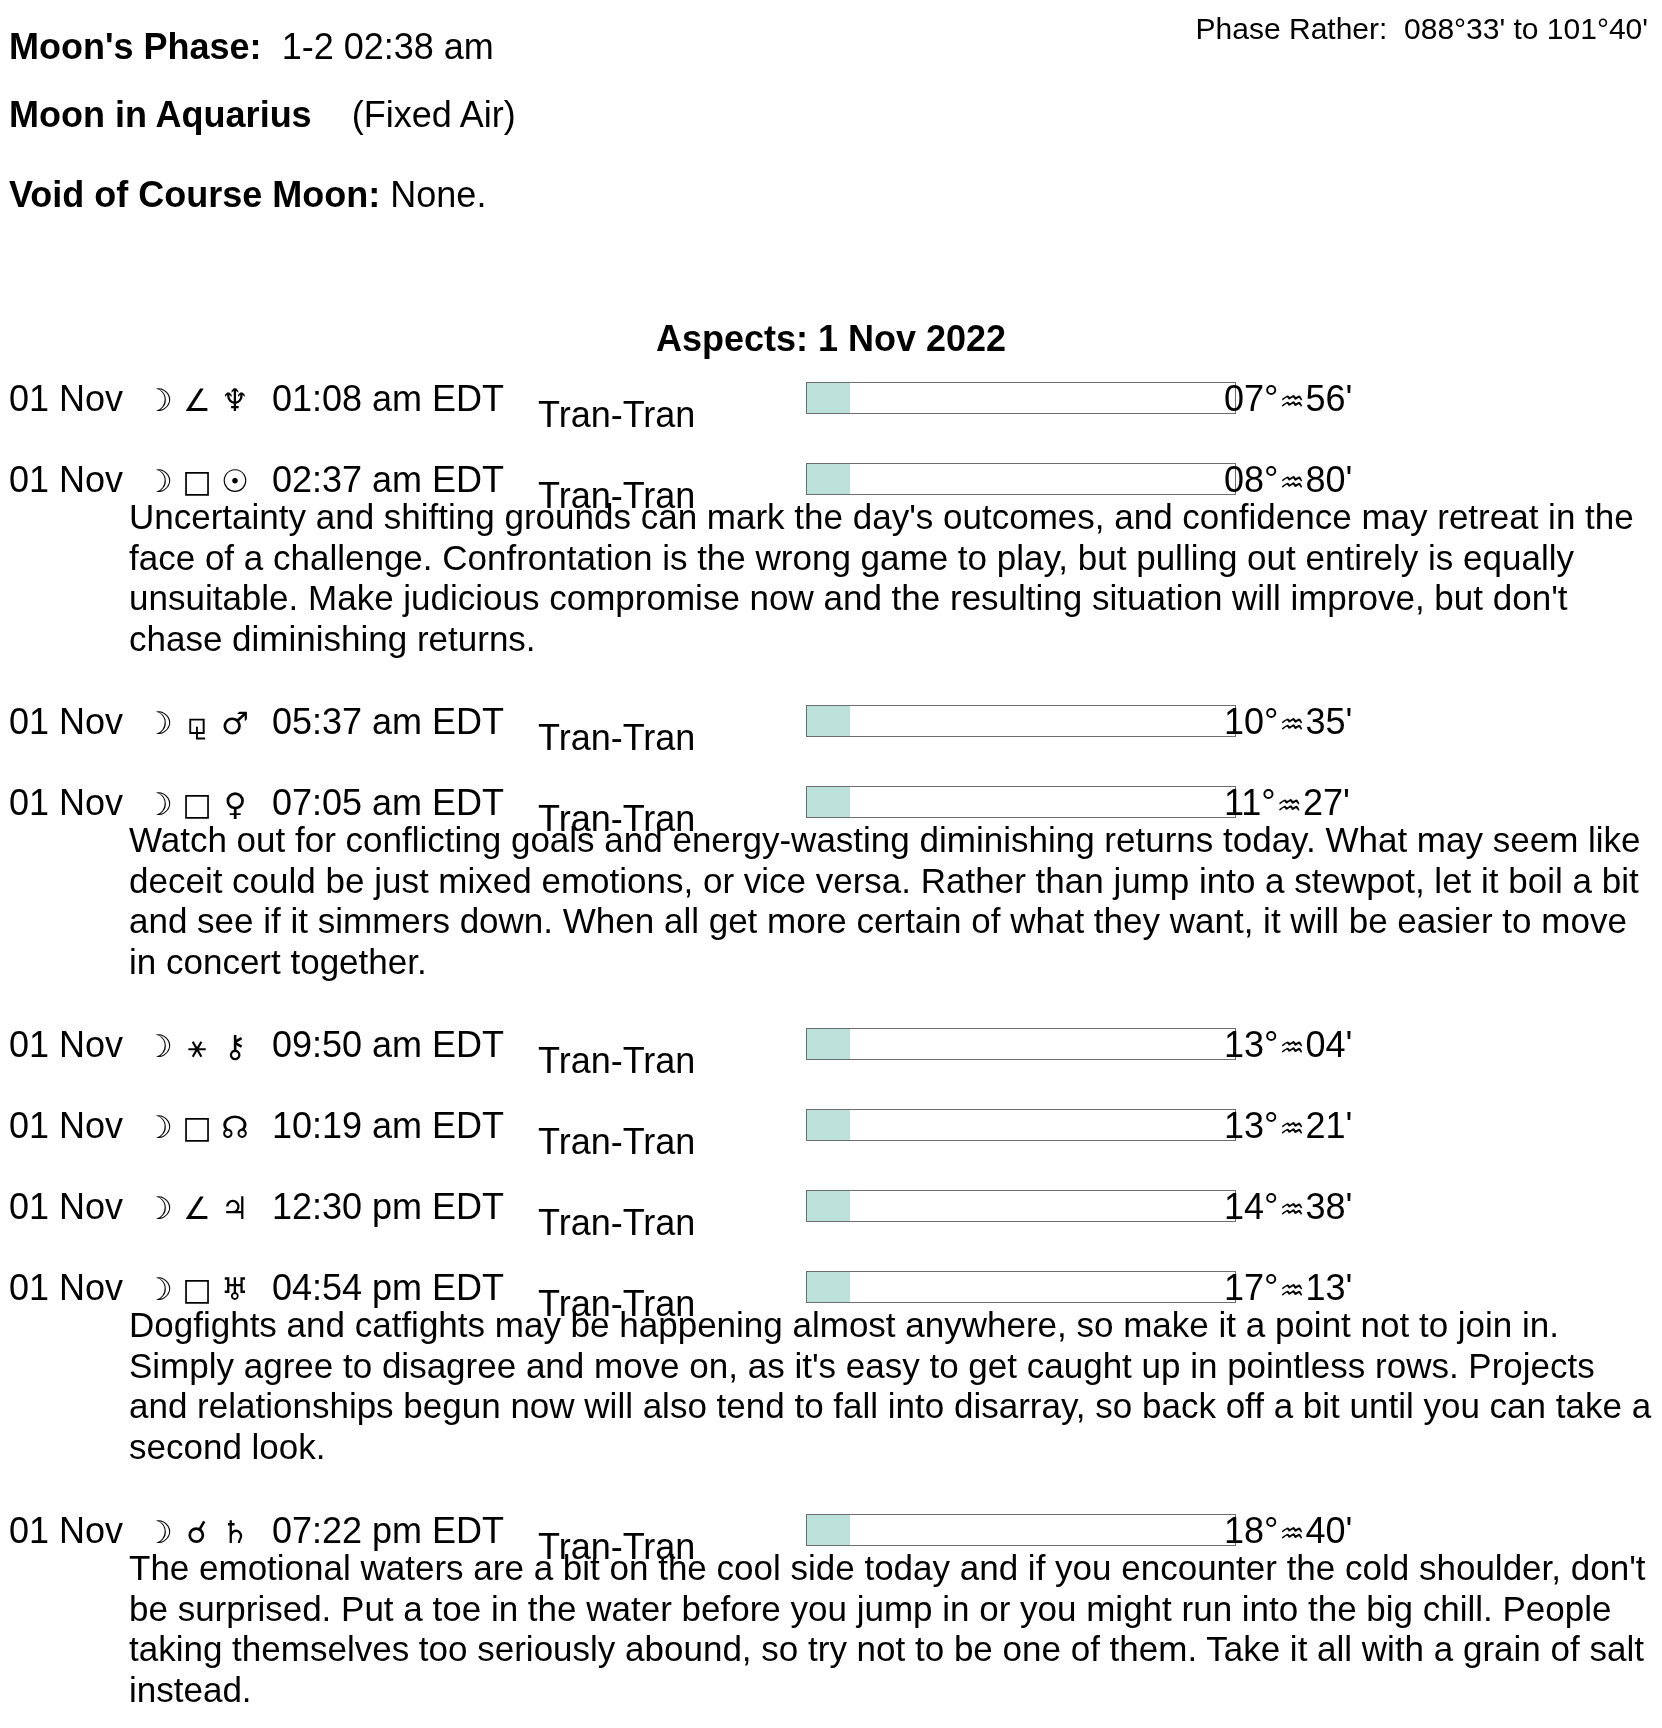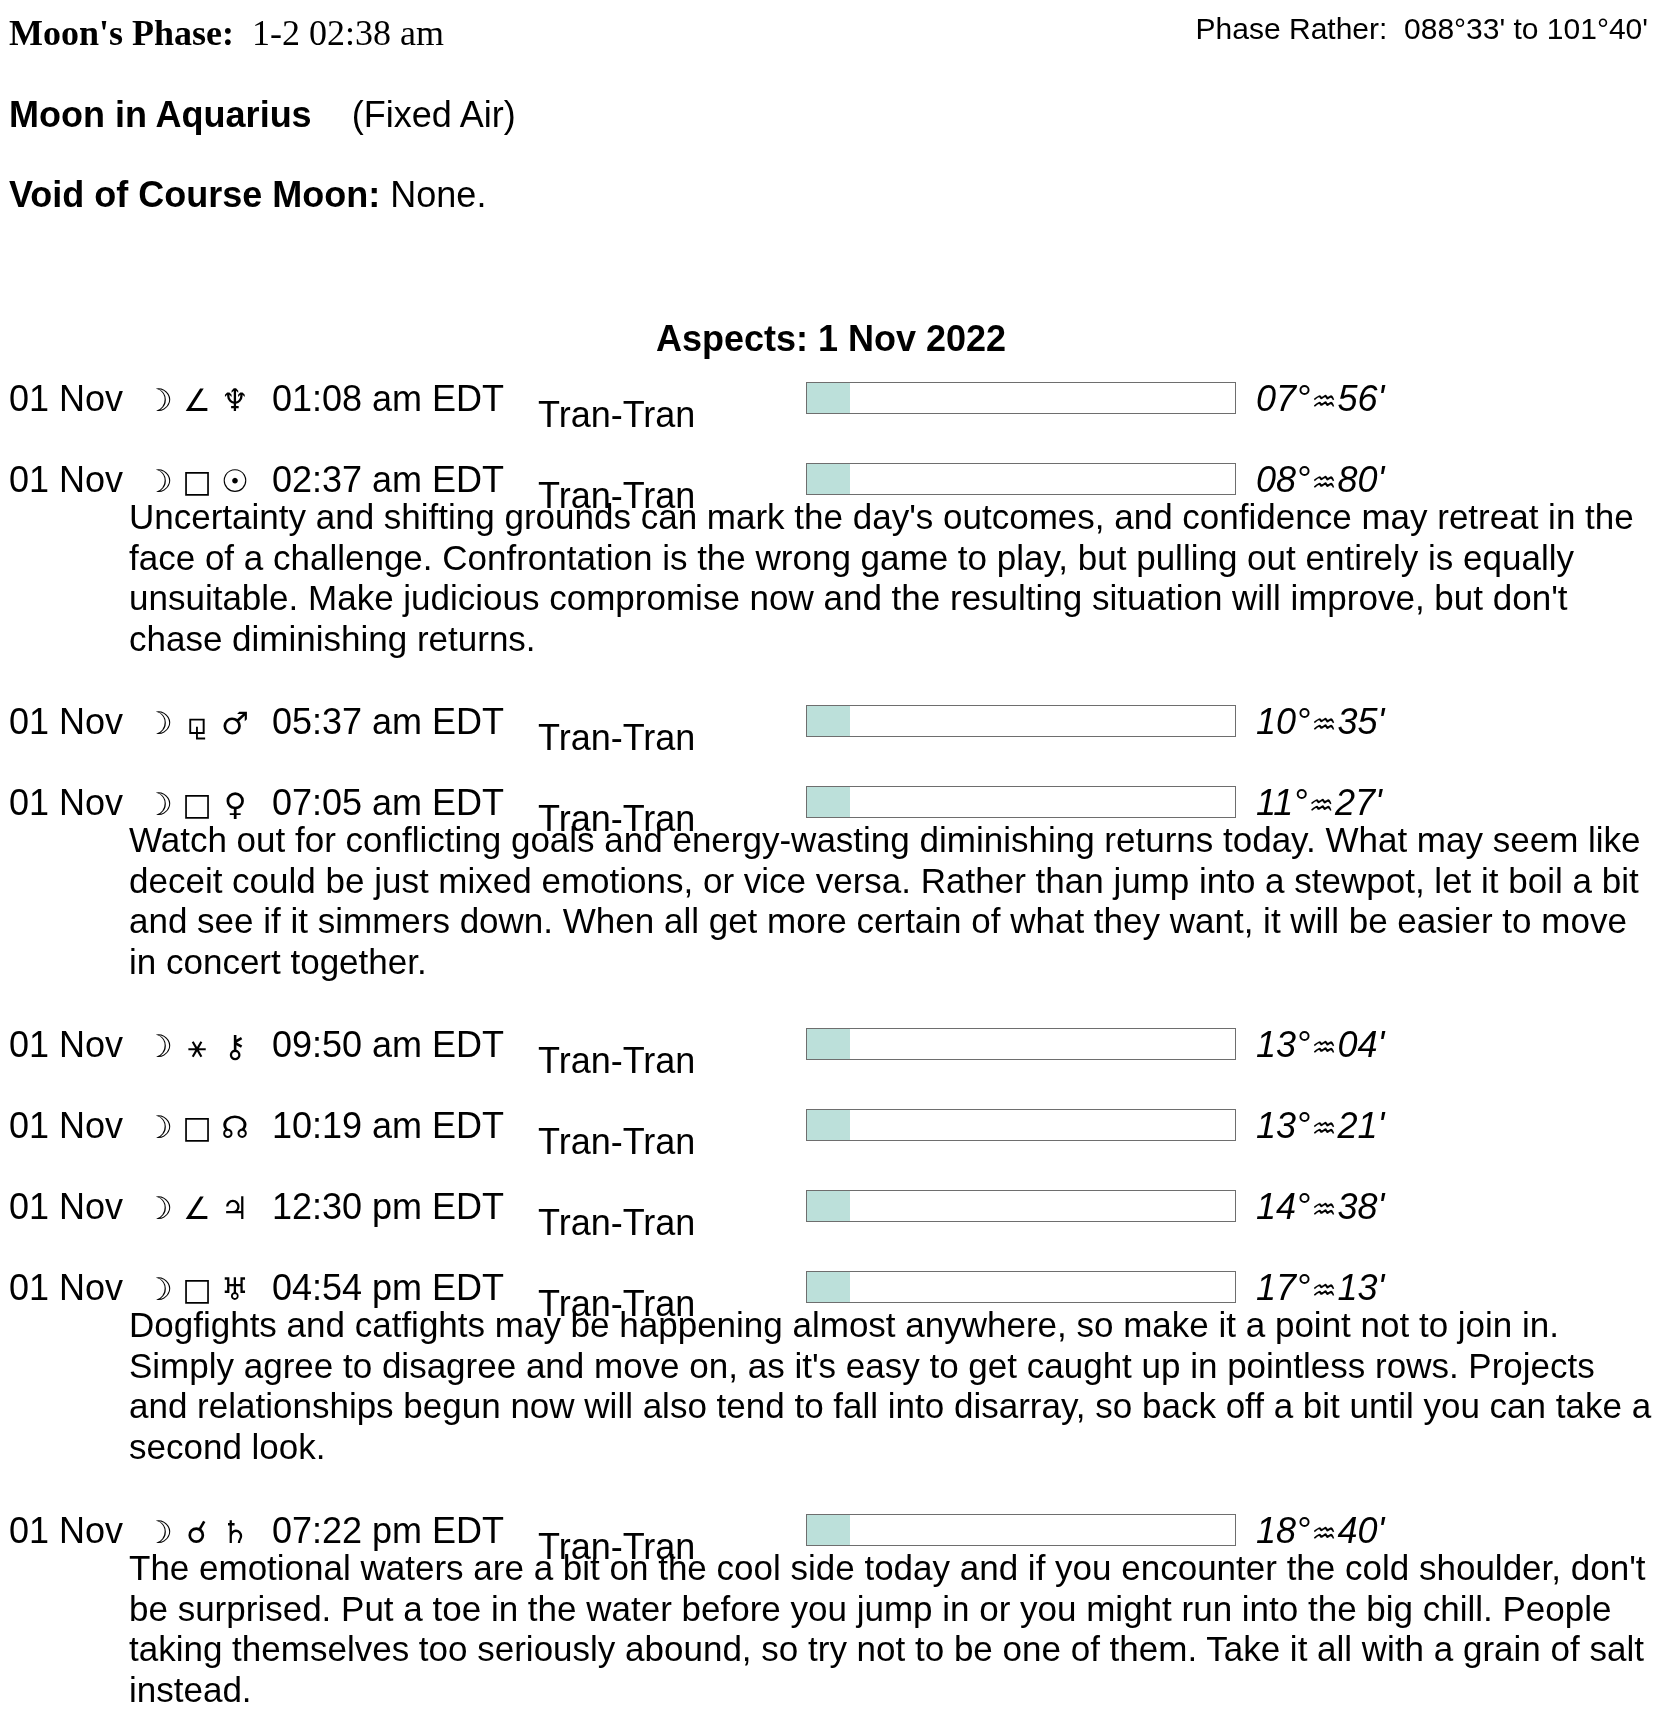--- a/index.html
+++ b/index.html
@@ -13,28 +13,28 @@
   #phase-angle { font-size: 30px; right: 14px; top: 12px; }
   #aspects-title { font-size: 36px; font-weight: bold; left: 0; width: 1662px; text-align: center; top: 318px; }
   .row { position: absolute; left: 0; width: 1662px; height: 60px; font-size: 36px; }
   .row .date { position: absolute; left: 9px; top: 0; }
   .row .glyphs { position: absolute; left: 140px; top: 0; letter-spacing: 0; }
   .row .glyphs span { display: inline-block; text-align: center; width: 38px; font-family: "DejaVu Sans", sans-serif; font-size: 31px; }
   .row .time { position: absolute; left: 272px; top: 0; }
   .row .kind { position: absolute; left: 538px; top: 16px; }
   .row .bar { position: absolute; left: 806px; top: 4px; width: 430px; height: 32px; border: 1.5px solid #6e6e6e; box-sizing: border-box; background: #fff; }
   .row .bar .fill { position: absolute; left: 0; top: 0; bottom: 0; background: #bce0da; }
-  .row .pos { position: absolute; left: 1256px; top: 0; font-style: italic; }
+  .row .pos { position: absolute; left: 1224px; top: 0; }
   .row .pos .sign { font-family: "DejaVu Sans", sans-serif; font-size: 28px; margin: 0 1px; }
   .desc { position: absolute; left: 129px; width: 1525px; font-size: 35px; line-height: 40.6px; white-space: normal; }
 </style>
 </head>
 <body>
 
-<div class="abs hdr" style="left:9px; top:13px;font-family:Liberation Serif, serif;">
+<div class="abs hdr" style="left:9px; top:27px;">
   <b>Moon's Phase:</b>&nbsp;
   <span>1-2 02:38 am</span>
 </div>
 
 <div class="abs" id="phase-angle">
   <span>Phase Rather:</span>&nbsp;
   <span>088°33' to 101°40'</span>
 </div>
 
 <div class="abs hdr" style="left:9px; top:95px;">

